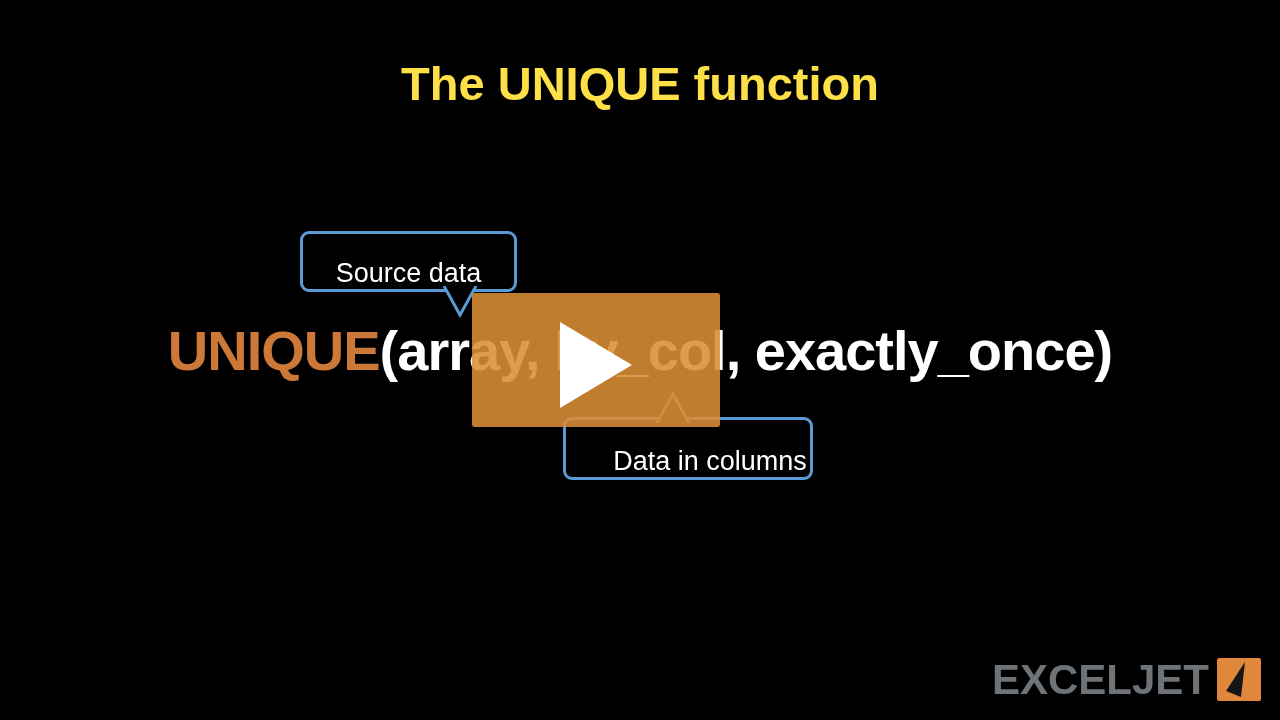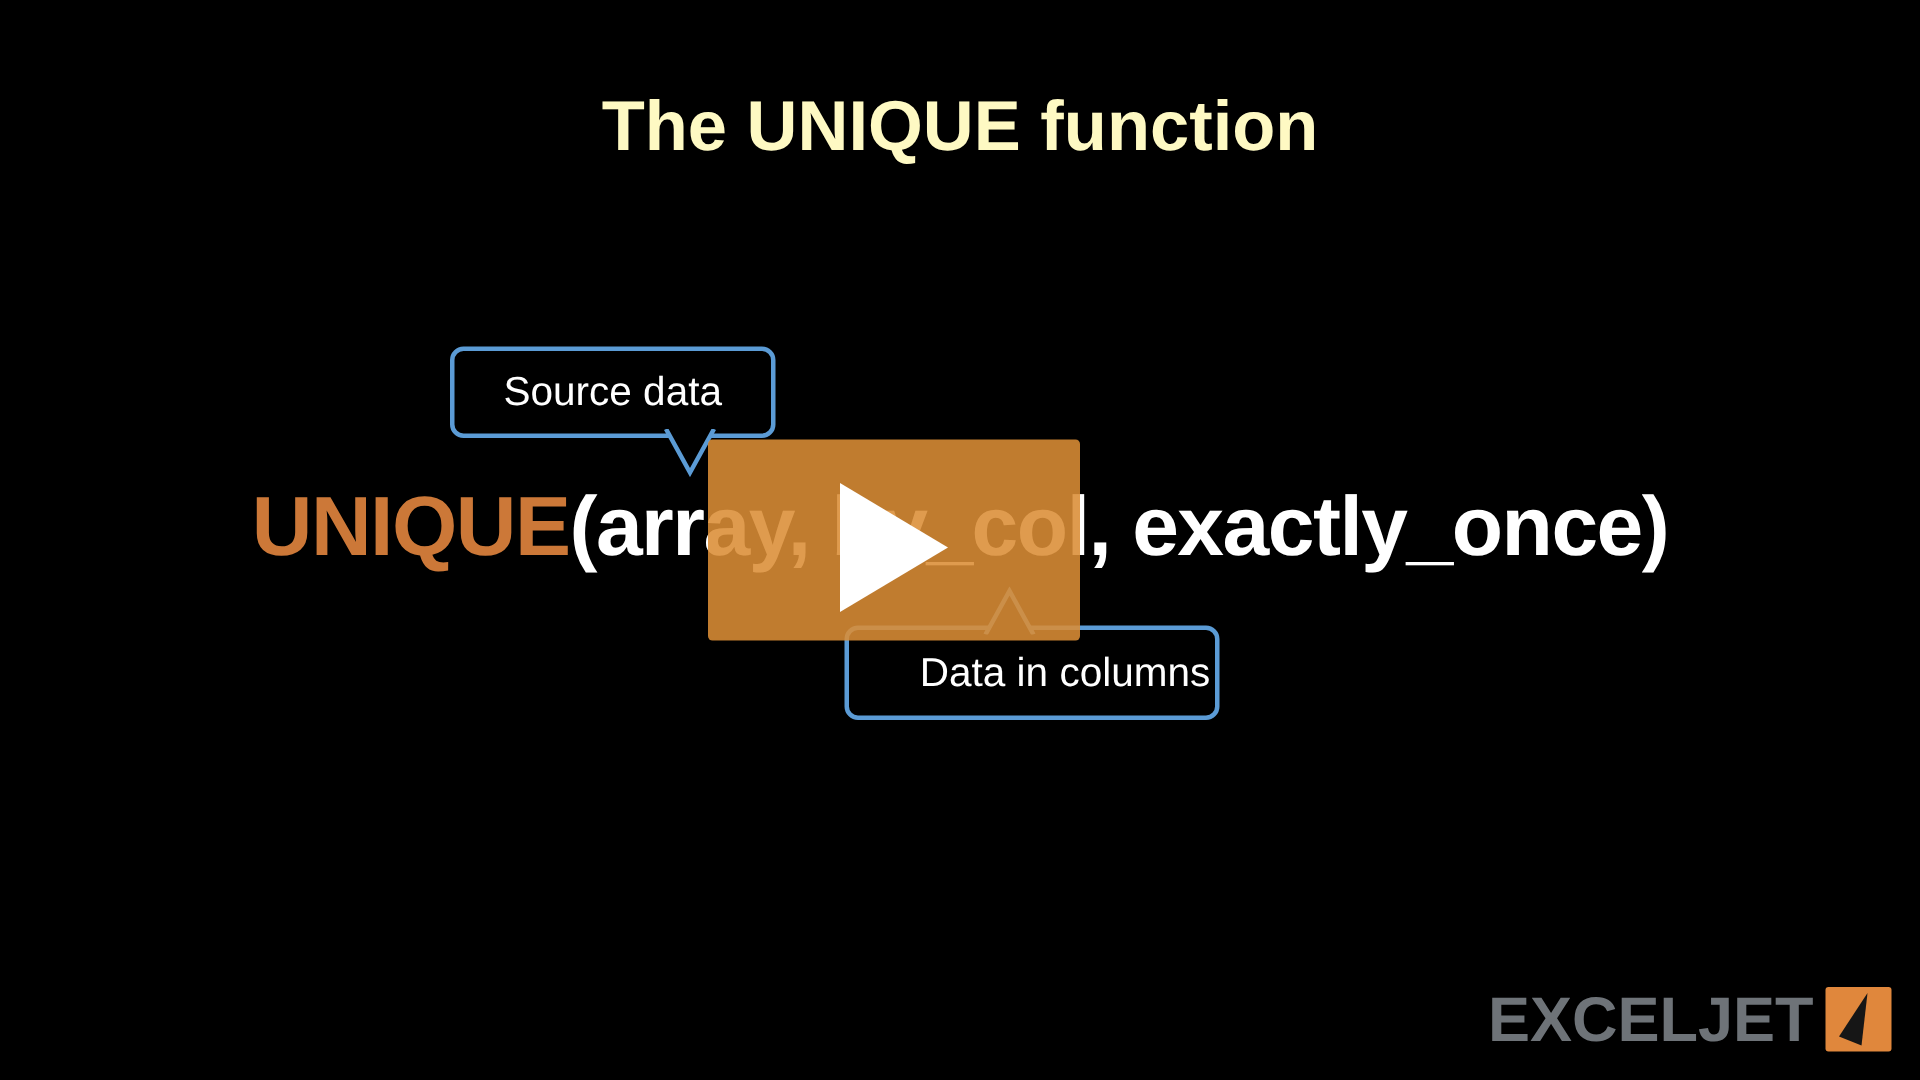--- a/index.html
+++ b/index.html
@@ -16,21 +16,21 @@
     font-family: "Liberation Sans", sans-serif;
   }
 
   
   .slide-title {
     position: absolute;
     top: 56px;
     left: 0;
     width: 100%;
     text-align: center;
-    color: #fef9c3;
+    color: #fde047;
     font-size: 47px;
     font-weight: bold;
     letter-spacing: 0px;
     z-index: 2;
   }
 
   
   .formula {
     position: absolute;
     top: 318px;
@@ -49,21 +49,21 @@
   
   .callout {
     position: absolute;
     box-sizing: border-box;
     border: 3px solid #5b9bd5;
     border-radius: 9px;
     color: #ffffff;
     font-size: 27px;
     font-weight: normal;
     display: flex;
-    align-items: center;
+    align-items: flex-end;
     justify-content: center;
     z-index: 3;
     background: transparent;
   }
   #callout-source  { left: 300px; top: 231px; width: 217px; height: 61px; }
   #callout-values  { left: 787px; top: 232px; width: 383px; height: 64px; }
   #callout-columns { left: 563px; top: 417px; width: 250px; height: 63px; padding-left: 44px; }
 
   .pointer { position: absolute; width: 36px; height: 32px; }
   .pointer.down { bottom: -29px; }

